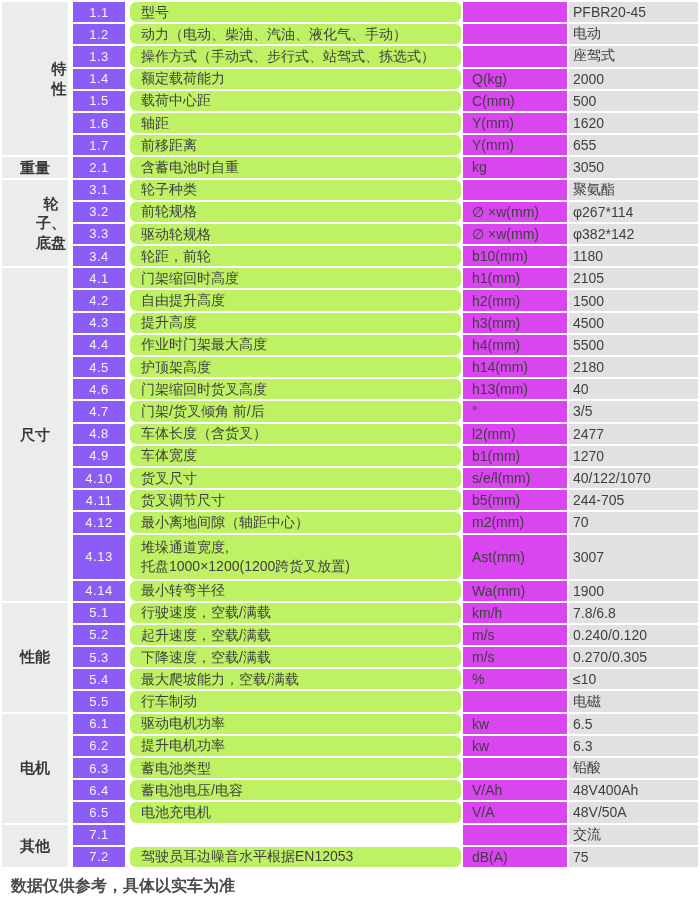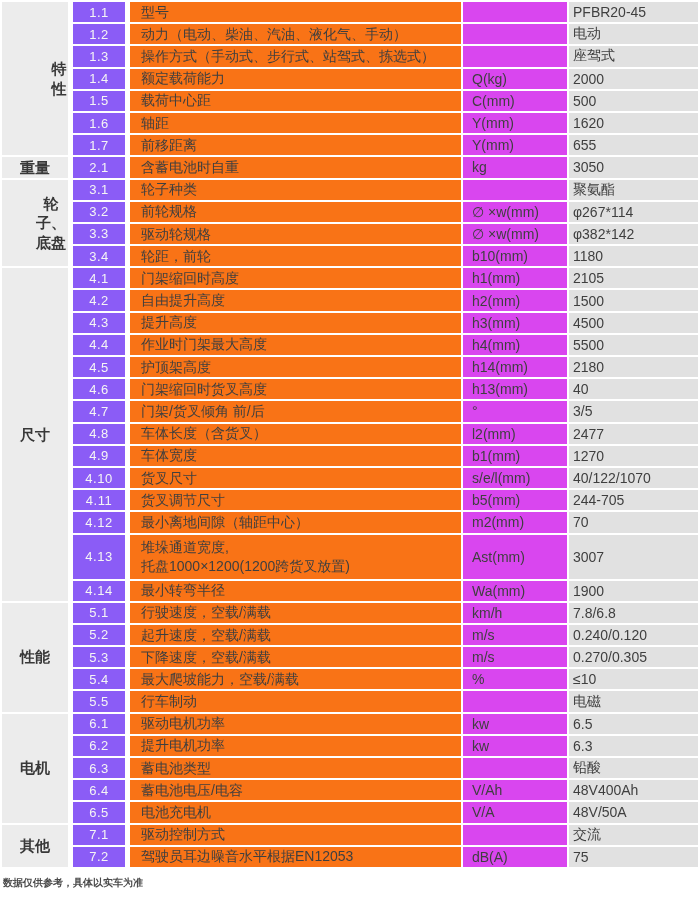--- a/index.html
+++ b/index.html
@@ -44,39 +44,40 @@
   .code {
     grid-column: 3;
     background: #8b5cf6;
     color: #f5f5f5;
     justify-content: center;
     font-size: 13px;
     letter-spacing: 0.5px;
   }
   .label {
     grid-column: 5;
-    background: #f97316;
+    background: #bef264;
     padding-left: 11px;
     white-space: pre-line;
     line-height: 1.35;
+    border-radius: 6px;
   }
   .unit {
     grid-column: 7;
     background: #d946ef;
     padding-left: 9px;
   }
   .value {
     grid-column: 9;
     background: #e1e1e1;
     padding-left: 4px;
   }
   .footer-note {
-    margin: 9px 0 0 3px;
+    margin: 9px 0 0 11px;
     font-weight: bold;
-    font-size: 10px;
+    font-size: 16px;
     color: #4a4a4a;
   }
 </style>
 </head>
 <body>
 
 <div class="sheet">
   <div class="grid" style="grid-template-rows: 20.2px 20.2px 20.2px 20.2px 20.2px 20.2px 20.2px 20.2px 20.2px 20.2px 20.2px 20.2px 20.2px 20.2px 20.2px 20.2px 20.2px 20.2px 20.2px 20.2px 20.2px 20.2px 20.2px 20.2px 44px 20.2px 20.2px 20.2px 20.2px 20.2px 20.2px 20.2px 20.2px 20.2px 20.2px 20.2px 20.2px 20.2px;">
       <div class="cell cat" style="grid-row: span 7; padding-left: 48px;">特性</div>
       <div class="cell code">1.1</div>
@@ -225,21 +226,20 @@
       <div class="cell code">6.4</div>
       <div class="cell label">蓄电池电压/电容</div>
       <div class="cell unit">V/Ah</div>
       <div class="cell value">48V400Ah</div>
       <div class="cell code">6.5</div>
       <div class="cell label">电池充电机</div>
       <div class="cell unit">V/A</div>
       <div class="cell value">48V/50A</div>
       <div class="cell cat" style="grid-row: span 2;">其他</div>
       <div class="cell code">7.1</div>
-      <div class="cell label">驱动控制方式</div>
       <div class="cell unit"></div>
       <div class="cell value">交流</div>
       <div class="cell code">7.2</div>
       <div class="cell label">驾驶员耳边噪音水平根据EN12053</div>
       <div class="cell unit">dB(A)</div>
       <div class="cell value">75</div>
     </div>
   <div class="footer-note">数据仅供参考，具体以实车为准</div>
 </div>
 

